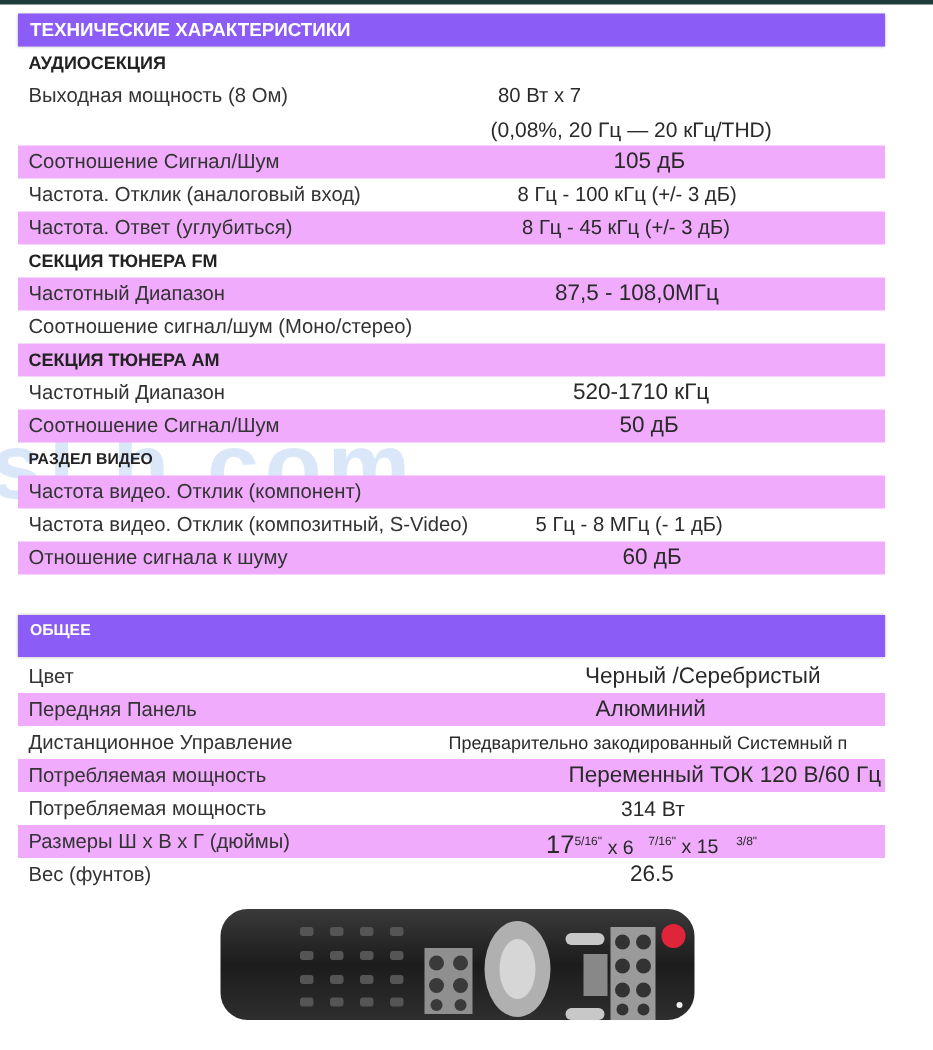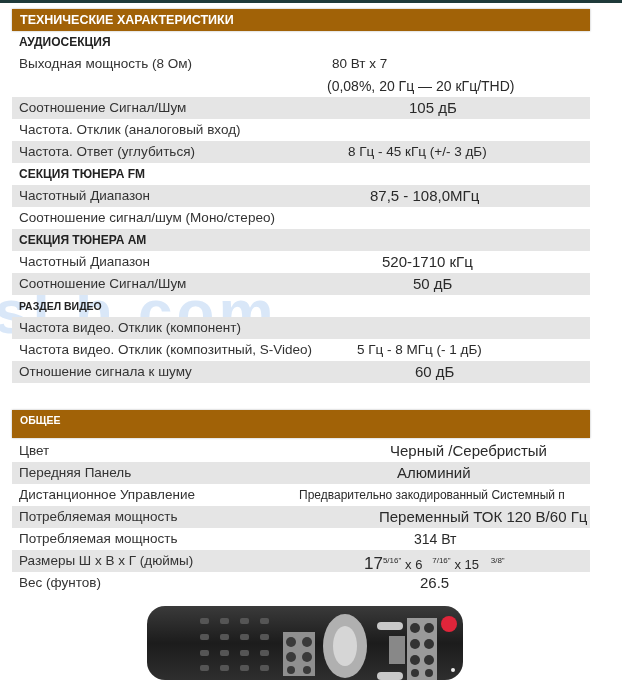--- a/index.html
+++ b/index.html
@@ -9,30 +9,30 @@
     font-family: "Liberation Sans", "DejaVu Sans", sans-serif;
     color: #2a2a2a;
   }
   .topstrip { position: absolute; left: 0; top: 0; width: 622px; height: 3px; background: #1f3a3a; }
   .watermark {
     position: absolute; left: -6px; top: 276px; font-size: 62px; font-weight: bold;
     color: rgba(120,170,230,0.28); letter-spacing: 4px; pointer-events: none; white-space: nowrap;
   }
   .table { position: absolute; left: 12px; width: 578px; }
   .hdr {
-    background: #a16207; color: #fff; font-weight: bold; font-size: 12.5px;
+    background: #8b5cf6; color: #fff; font-weight: bold; font-size: 12.5px;
     height: 22px; line-height: 23px; padding-left: 8px; box-sizing: border-box;
     box-shadow: 0 0 2px rgba(0,0,0,0.3);
   }
   .hdr.small { font-size: 10.5px; height: 28px; line-height: 21px; }
   .sec { font-weight: bold; font-size: 12px; padding-left: 7px; height: 22px; line-height: 22px; color: #222; }
   .sec.small { font-size: 10.5px; }
   .row { position: relative; height: 22px; line-height: 22px; font-size: 13.5px; white-space: nowrap; }
   .row.tall { height: 44px; }
-  .shade { background: #e5e5e5; }
+  .shade { background: #f0abfc; }
   .lbl { position: absolute; left: 7px; top: 0; color: #333; }
   .val { position: absolute; top: 0; color: #2a2a2a; }
   .val.big { font-size: 15px; }
   .val.line2 { top: 22px; }
   .remote { position: absolute; left: 145px; top: 602px; width: 320px; height: 82px; }
 </style>
 </head>
 <body>
 
 <div class="topstrip"></div>
@@ -46,20 +46,21 @@
     <span class="lbl">Выходная мощность (8 Ом)</span>
     <span class="val" style="left:320px;">80 Вт х 7</span>
     <span class="val line2" style="left:315px;font-size:14px;">(0,08%, 20 Гц — 20 кГц/THD)</span>
   </div>
   <div class="row shade">
     <span class="lbl">Соотношение Сигнал/Шум</span>
     <span class="val big" style="left:397px;">105 дБ</span>
   </div>
   <div class="row">
     <span class="lbl">Частота. Отклик (аналоговый вход)</span>
+    <span class="val" style="left:333px;">8 Гц - 100 кГц (+/- 3 дБ)</span>
   </div>
   <div class="row shade">
     <span class="lbl">Частота. Ответ (углубиться)</span>
     <span class="val" style="left:336px;">8 Гц - 45 кГц (+/- 3 дБ)</span>
   </div>
 
   <div class="sec">СЕКЦИЯ ТЮНЕРА FM</div>
   <div class="row shade">
     <span class="lbl">Частотный Диапазон</span>
     <span class="val big" style="left:358px;">87,5 - 108,0МГц</span>

